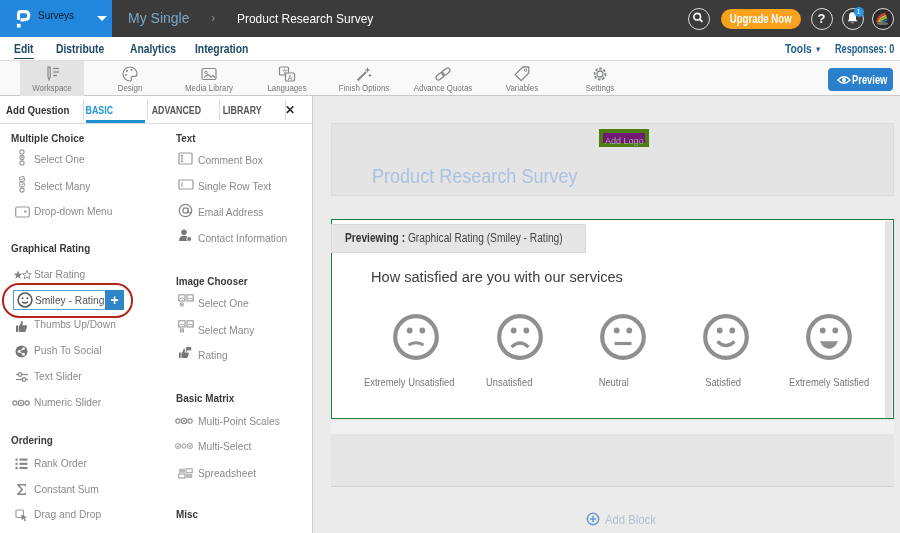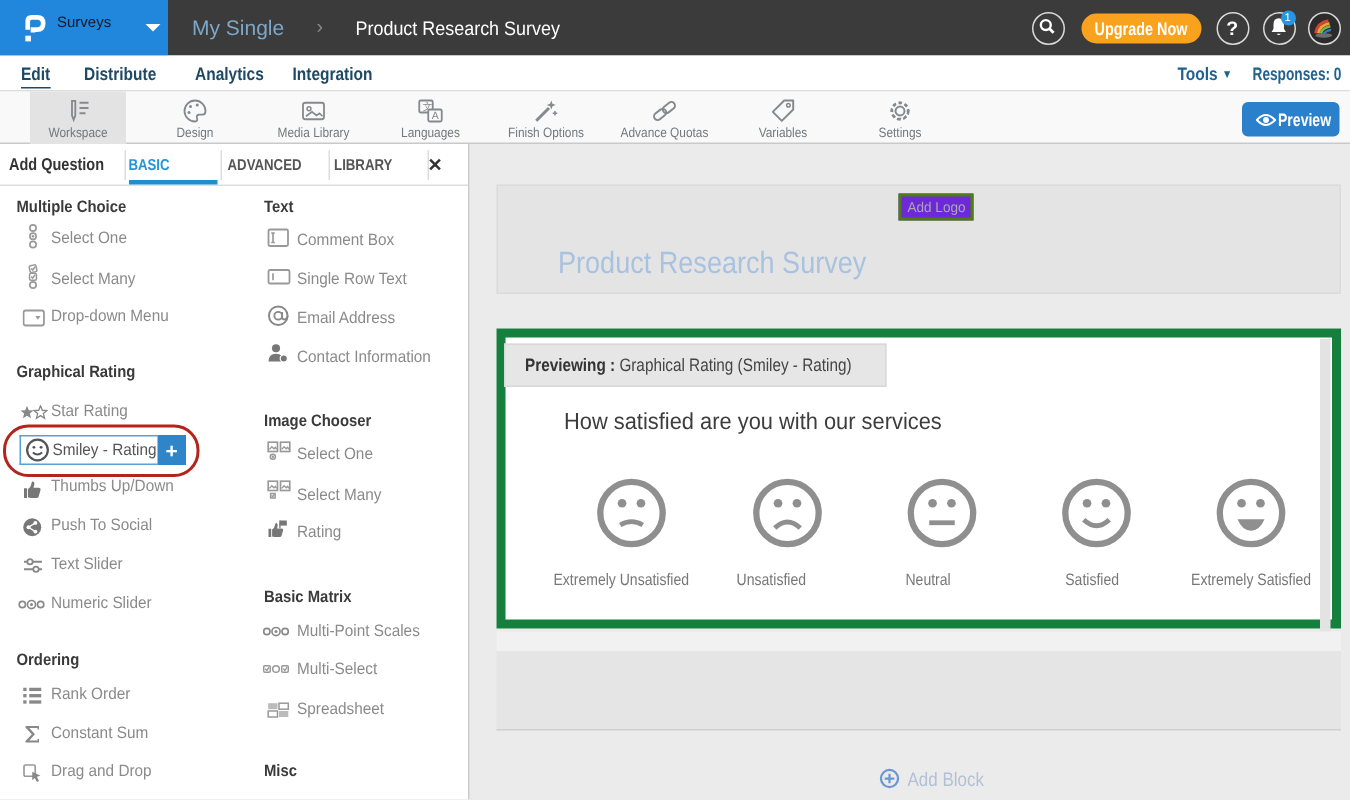--- a/index.html
+++ b/index.html
@@ -25,24 +25,24 @@
   #tabrow { position:absolute; left:0; top:0; width:312px; height:28px; border-bottom:1px solid #ddd; }
   .tabsep { position:absolute; top:4px; height:20px; width:1px; background:#ddd; }
   .tab { position:absolute; top:0; height:28px; line-height:28px; text-align:left; font-size:10.5px; font-weight:bold; color:#555; }
   .tab span { display:inline-block; transform:scaleX(0.84); white-space:nowrap; }
   .sec { position:absolute; font-size:11px; font-weight:bold; color:#3a3a3a; transform:scaleX(0.9); transform-origin:0 50%; white-space:nowrap; }
   .itxt { position:absolute; font-size:11px; color:#8a8a8a; transform:scaleX(0.93); transform-origin:0 50%; white-space:nowrap; }
   .icon { position:absolute; }
 
   #main { position:absolute; left:314px; top:96px; width:586px; height:437px; background:#ebebeb; }
   #headercard { position:absolute; left:17px; top:27px; width:563px; height:73px; background:#e4e4e4; border:1px solid #dbdbdb; }
-  #addlogo { position:absolute; left:267px; top:5px; width:50px; height:18px; background:#6d28d9; border:2px solid #4d7c0f; font-size:9.5px; color:#a9a9a9; text-align:center; line-height:16px; }
+  #addlogo { position:absolute; left:267px; top:5px; width:50px; height:18px; background:#701a75; border:4px solid #4d7c0f; font-size:9.5px; color:#a9a9a9; text-align:center; line-height:16px; }
   #addlogo span { display:inline-block; transform:scaleX(0.95); }
   #survtitle { position:absolute; left:40px; top:40px; font-size:20.5px; color:#a9c2e0; transform:scaleX(0.88); transform-origin:0 50%; white-space:nowrap; }
-  #qcard { position:absolute; left:17px; top:123px; width:563px; height:200px; background:#fff; border:6px solid #15803d;padding-left:35px; }
+  #qcard { position:absolute; left:17px; top:123px; width:563px; height:200px; background:#fff; border:1px solid #15803d;padding-left:35px; }
   #scrollstrip { position:absolute; right:1px; top:1px; width:7px; height:197px; background:#e3e3e3; }
   #ptab { position:absolute; left:-1px; top:4px; width:255px; height:29px; background:#e6e6e6; border:1px solid #d8d8d8; font-size:12px; color:#444; line-height:27px; padding-left:13px; white-space:nowrap; overflow:hidden; }
   #ptab .in { display:inline-block; transform:scaleX(0.85); transform-origin:0 50%; }
   #qtext { position:absolute; left:39px; top:48px; font-size:15.5px; color:#3d3d3d; transform:scaleX(0.94); transform-origin:0 50%; white-space:nowrap; }
   .smiley { position:absolute; top:93px; width:48px; height:48px; }
   .smlabel { position:absolute; top:156px; width:140px; text-align:center; font-size:11px; color:#777; }
   .smlabel span { display:inline-block; transform:scaleX(0.85); white-space:nowrap; }
   #grayblock { position:absolute; left:17px; top:325px; width:563px; height:66px; background:#e5e5e5; border-bottom:1px solid #d0d0d0; }
   #grayblock .strip { position:absolute; left:0; top:0; width:100%; height:13px; background:#f1f1f1; }
 </style>

